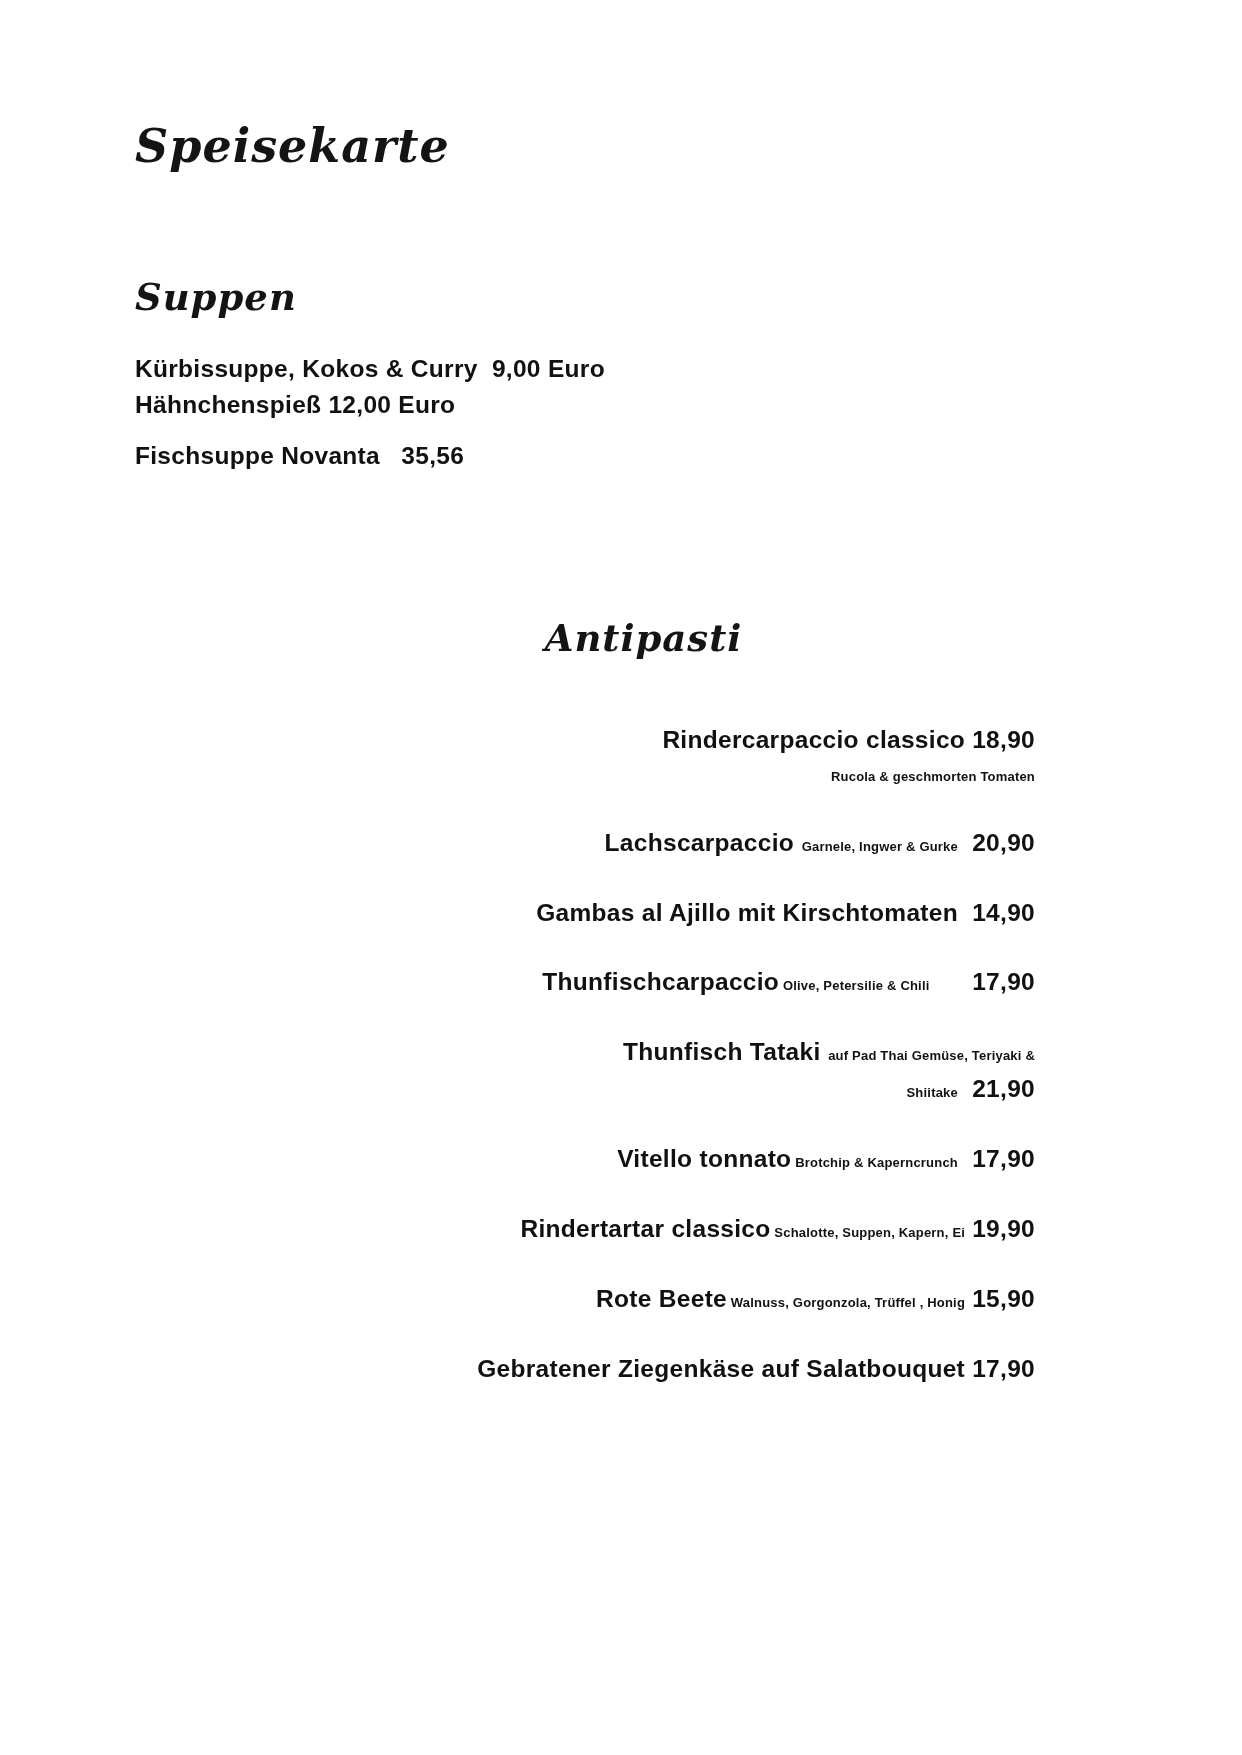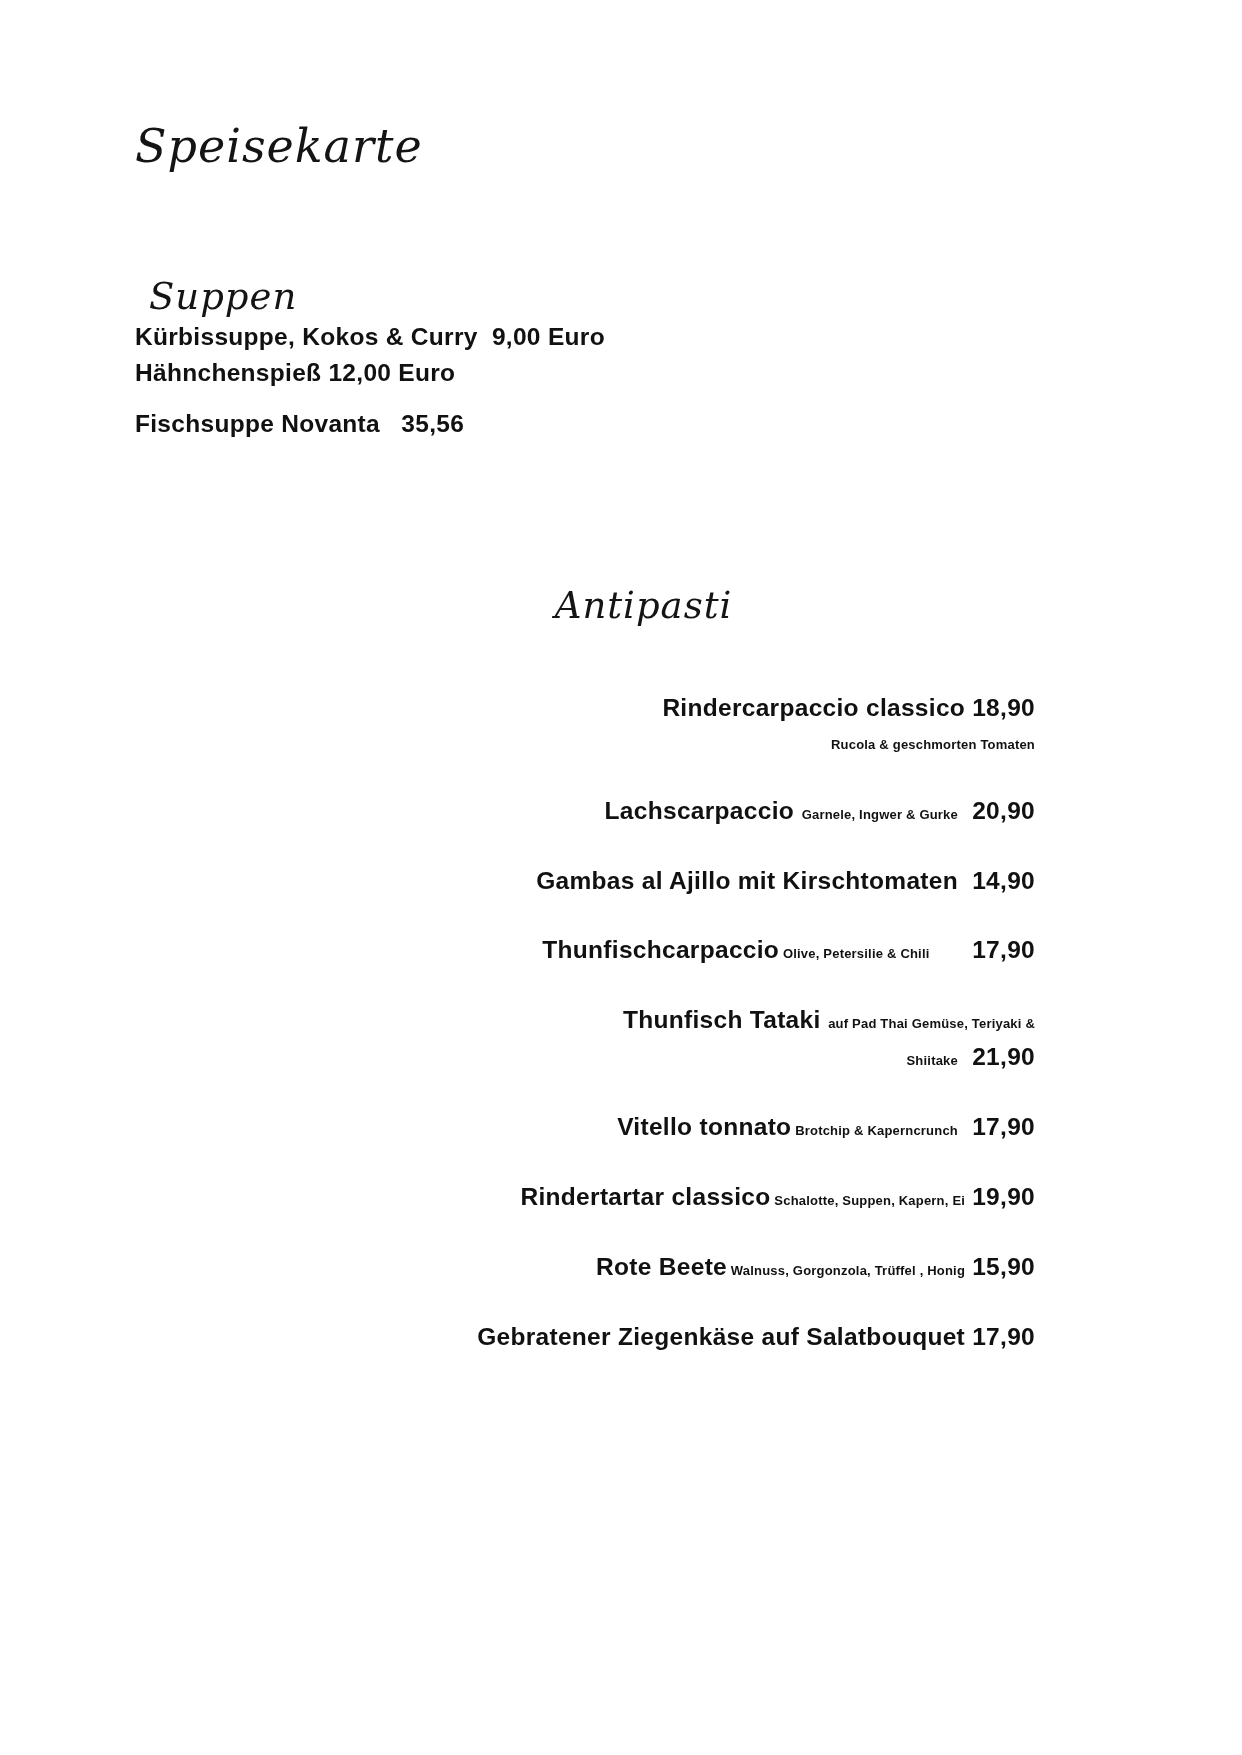--- a/index.html
+++ b/index.html
@@ -15,36 +15,36 @@
     background: #ffffff;
     color: #111111;
     padding: 118px 90px 0 135px;
     font-family: "Liberation Sans", sans-serif;
     overflow: hidden;
   }
   
   .script {
     font-family: "DejaVu Serif", serif;
     font-style: italic;
-    font-weight: 400;
+    font-weight: 700;
     margin: 0;
     color: #141414;
   }
   .title {
     font-size: 46px;
     line-height: 1.25;
     letter-spacing: 1px;
   }
   .heading {
     font-size: 37px;
     line-height: 1.25;
     letter-spacing: 1px;
   }
-  .sect-suppen .heading { margin-top: 98px; margin-left: 14px; }
-  .sect-suppen .items   { }
+  .sect-suppen .heading { margin-top: 98px; }
+  .sect-suppen .items   { margin-top: 32px; }
   .sect-suppen .menu-item { margin-bottom: 15px; }
 
   .sect-antipasti .heading { margin-top: 140px; text-align: center; }
   .sect-antipasti .items   { margin-top: 62px; text-align: right; }
   .sect-antipasti .menu-item { margin-bottom: 33px; }
 
   .item-line {
     white-space: pre-wrap;
     line-height: 33px;
     max-width: 900px;

